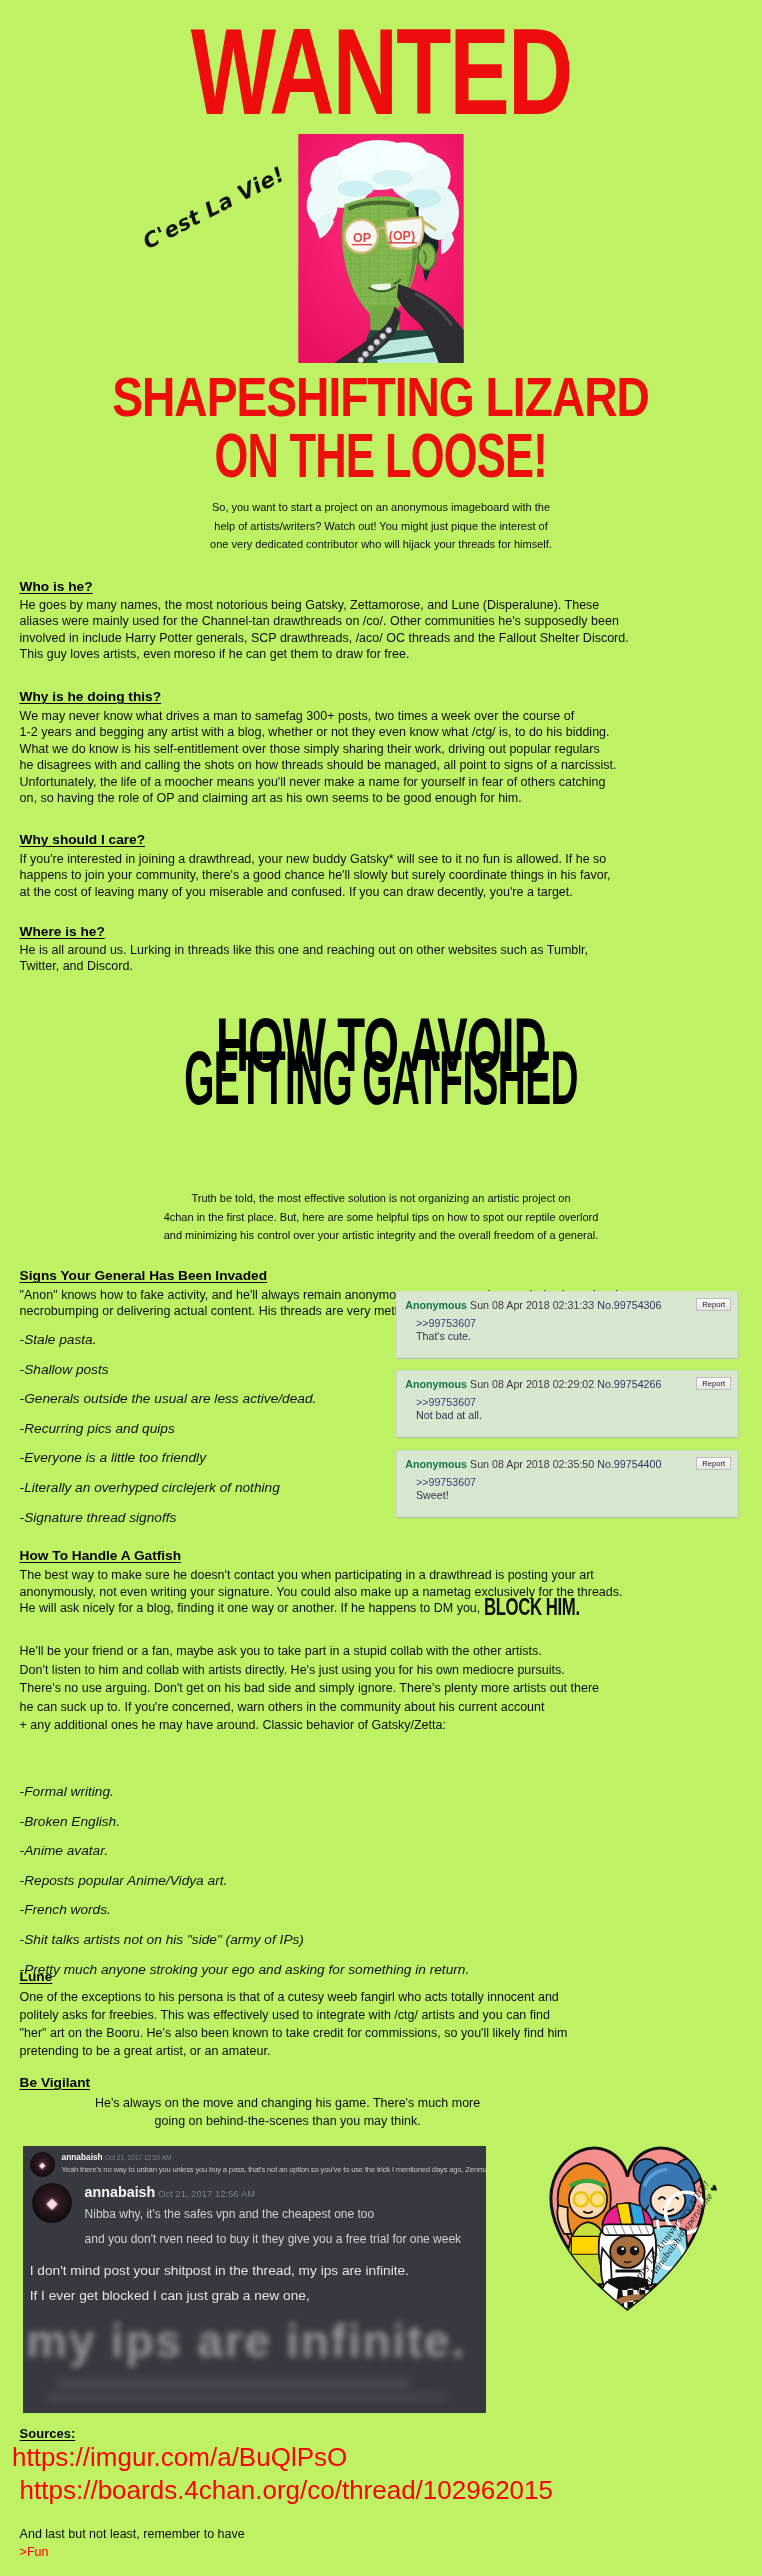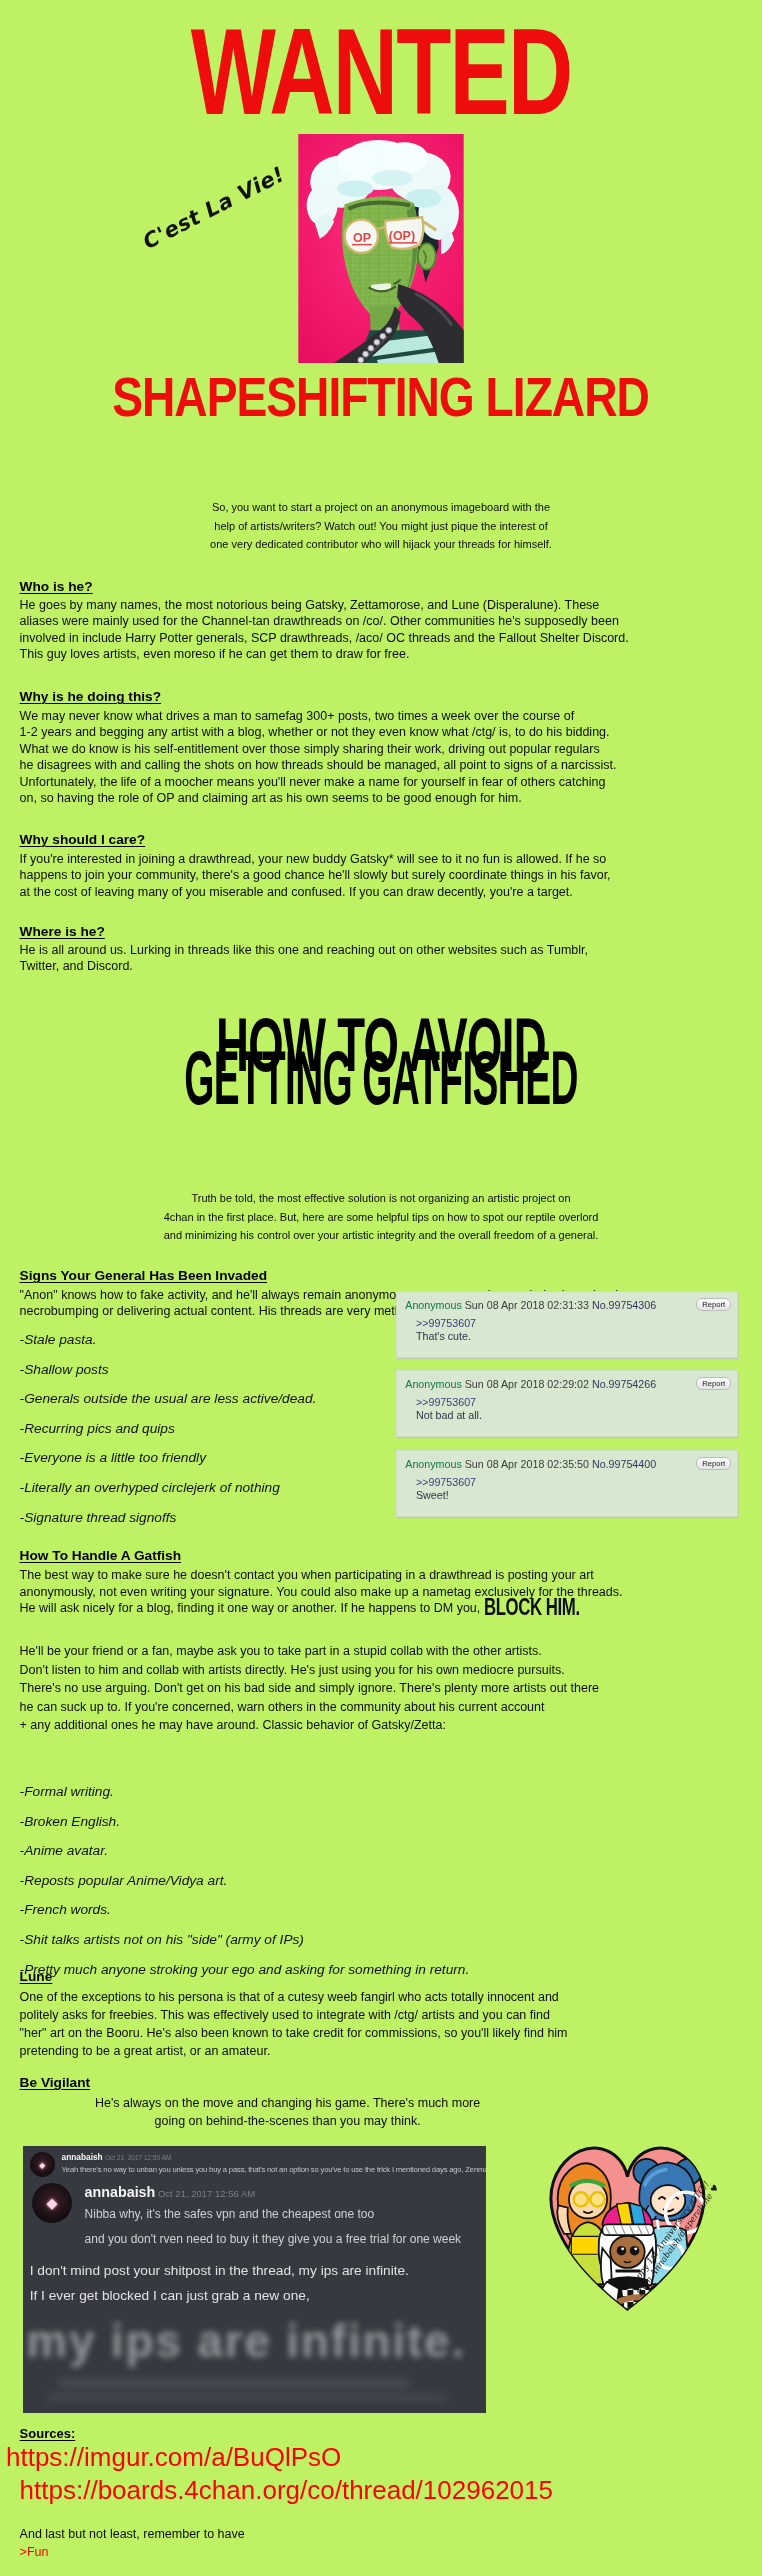--- a/index.html
+++ b/index.html
@@ -19,25 +19,25 @@
   .center-txt{font-size:11px;line-height:18.5px;text-align:center;color:#0d0d0d;}
   .sec-h{font-size:13.7px;font-weight:700;text-decoration:underline;text-decoration-thickness:1.2px;text-underline-offset:2.4px;color:#000;}
   .ital{font-style:italic;font-size:13.7px;color:#101010;margin-top:27px;}
   .ital-list div{margin-bottom:14.6px;}
   .block-him{display:inline-block;font-weight:700;font-size:24px;line-height:12px;letter-spacing:-0.6px;
              transform:scaleX(.70);transform-origin:left center;vertical-align:-2.4px;}
   
   .post{position:absolute;left:396px;width:342px;height:67px;background:#d8e7d0;
         border:0.6px solid #cfdcc8;box-shadow:0.6px 1.2px 0 #b9c8b2;box-sizing:border-box;
         padding:7.1px 6px 0 8.3px;font-size:10.7px;}
-  .post .name{color:#117743;font-weight:400;}
+  .post .name{color:#117743;font-weight:700;}
   .post .date{color:#3c3c3c;}
   .post .no{color:#34345c;}
   .post .report{float:right;font-size:7.7px;color:#222;background:linear-gradient(#fdfdfd,#e4e4e4);
-        border:0.6px solid #bdbdbd;border-radius:6px;padding:1.2px 4.8px;margin-top:-1.2px;cursor:pointer;}
+        border:0.6px solid #bdbdbd;border-radius:0;padding:1.2px 4.8px;margin-top:-1.2px;cursor:pointer;}
   .post .quote{display:block;margin:6px 0 1.2px 10.7px;color:#3b3b80;}
   .post .ptext{display:block;margin:1.2px 0 0 10.7px;color:#33334a;}
   
   #discord{position:absolute;left:22.6px;top:2146px;width:463px;height:267px;background:#36393f;
            color:#dcddde;overflow:hidden;}
   .avatar{position:absolute;border-radius:50%;background:radial-gradient(circle at 50% 45%,#3d1f2a 0%,#120d10 70%);
           display:flex;align-items:center;justify-content:center;}
   .avatar span{color:#ffd9e4;text-shadow:0 0 3.6px #ff9db8;}
   .dc-user{font-weight:700;color:#f5f6f7;}
   .dc-time{color:#7a7f88;font-weight:400;}
@@ -149,20 +149,23 @@
     <g>
       <rect x="122" y="252" width="34" height="11" rx="4" fill="#eaf5e2" transform="rotate(-4 139 257)"></rect>
       <path d="M118 258 Q140 272 164 256" stroke="#3c6428" stroke-width="3.5" fill="none"></path>
       <path d="M160 252 Q168 250 172 244" stroke="#3c6428" stroke-width="3" fill="none"></path>
     </g>
   </svg>
 
   <div class="centerflex" style="top:370px;height:51px;">
     <span class="condensed red t-sub1">SHAPESHIFTING LIZARD</span>
   </div>
+  <div class="centerflex" style="top:424px;height:57px;">
+    <span class="condensed red t-sub2">ON THE LOOSE!</span>
+  </div>
 
   <div class="abs center-txt ml" style="left:0;top:498px;width:762px;">So, you want to start a project on an anonymous imageboard with the
 help of artists/writers? Watch out! You might just pique the interest of
 one very dedicated contributor who will hijack your threads for himself.</div>
 
   <div class="abs sec-h" style="left:19.6px;top:579px;">Who is he?</div>
   <div class="abs body-txt ml" style="left:19.6px;top:597px;width:732px;">He goes by many names, the most notorious being Gatsky, Zettamorose, and Lune (Disperalune). These
 aliases were mainly used for the Channel-tan drawthreads on /co/. Other communities he's supposedly been
 involved in include Harry Potter generals, SCP drawthreads, /aco/ OC threads and the Fallout Shelter Discord.
 This guy loves artists, even moreso if he can get them to draw for free.</div>
@@ -361,19 +364,19 @@
         <path d="M150 268 L196 264 L200 302 L154 302 Z" fill="url(#checker)" stroke="#111" stroke-width="2"></path>
         <path d="M126 256 Q112 270 116 288 L142 296 L146 268 Z" fill="#fff" stroke="#111" stroke-width="3"></path>
         <path d="M144 290 Q170 278 196 284" stroke="#a96f3f" stroke-width="10" fill="none"></path>
       </g>
     </g>
   </svg>
   <div class="heart-caption ml">Happy 1st Anniversary /CTG/!
 from Annabaish/disperalune ♥</div>
 
   <div class="abs sec-h" style="left:19.6px;top:2426px;font-size:13px;">Sources:</div>
-  <a class="abs link-red" style="left:6px;top:2441px;">https://imgur.com/a/BuQlPsO</a>
+  <a class="abs link-red" style="left:12px;top:2441px;">https://imgur.com/a/BuQlPsO</a>
   <a class="abs link-red" style="left:19.6px;top:2474px;">https://boards.4chan.org/co/thread/102962015</a>
   <div class="abs body-txt" style="left:19.6px;top:2526px;">And last but not least, remember to have</div>
   <div class="abs body-txt" style="left:19.6px;top:2544px;color:#ff0000;">&gt;Fun</div>
 
 </div>
 
 
 </body></html>

